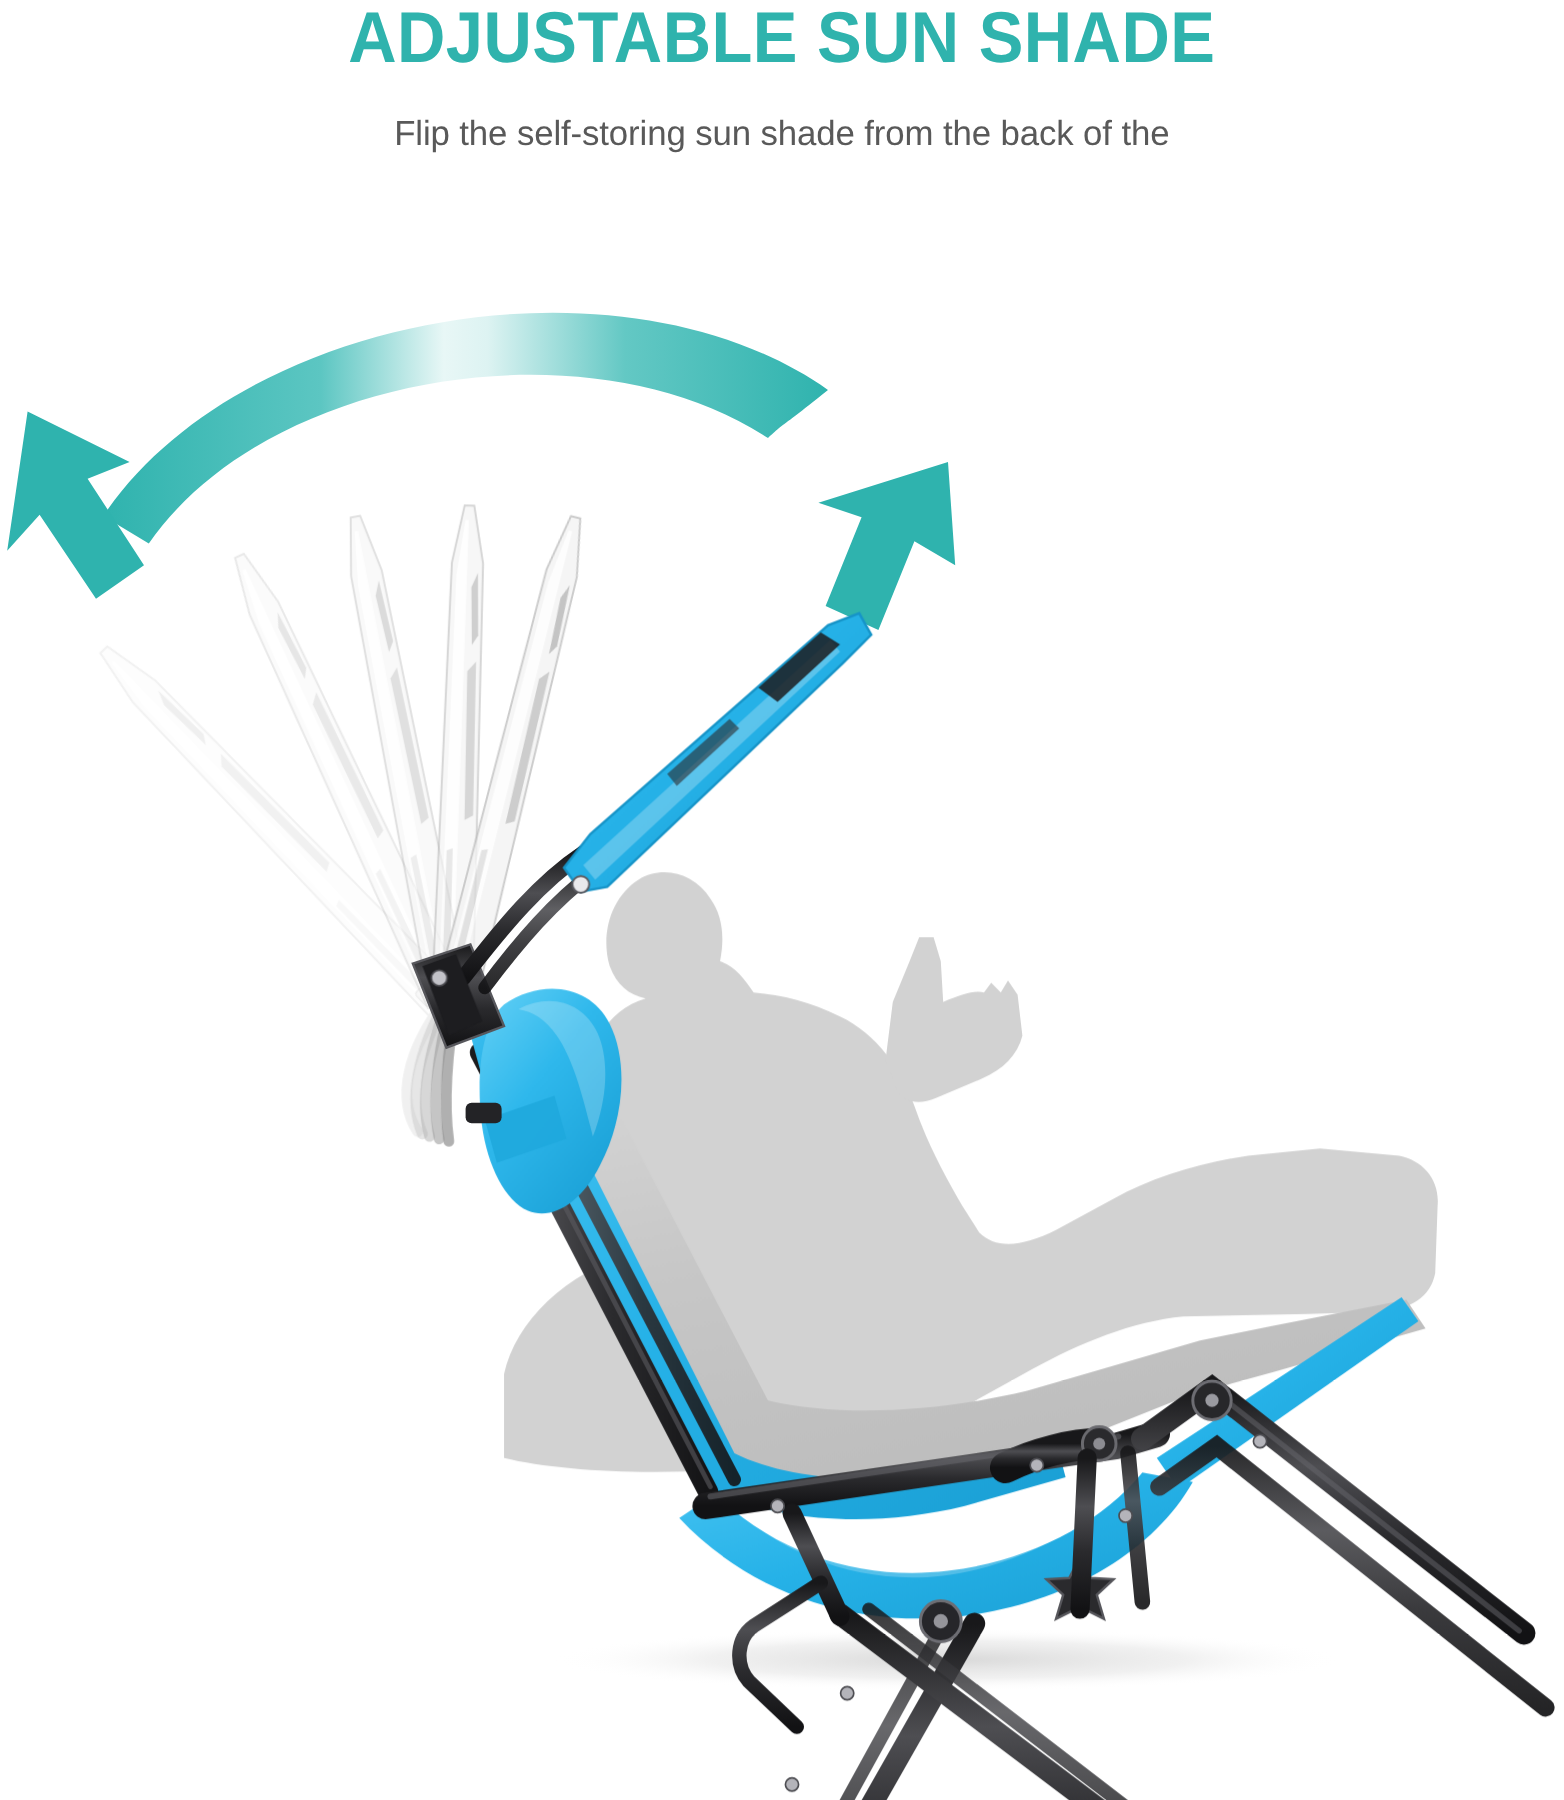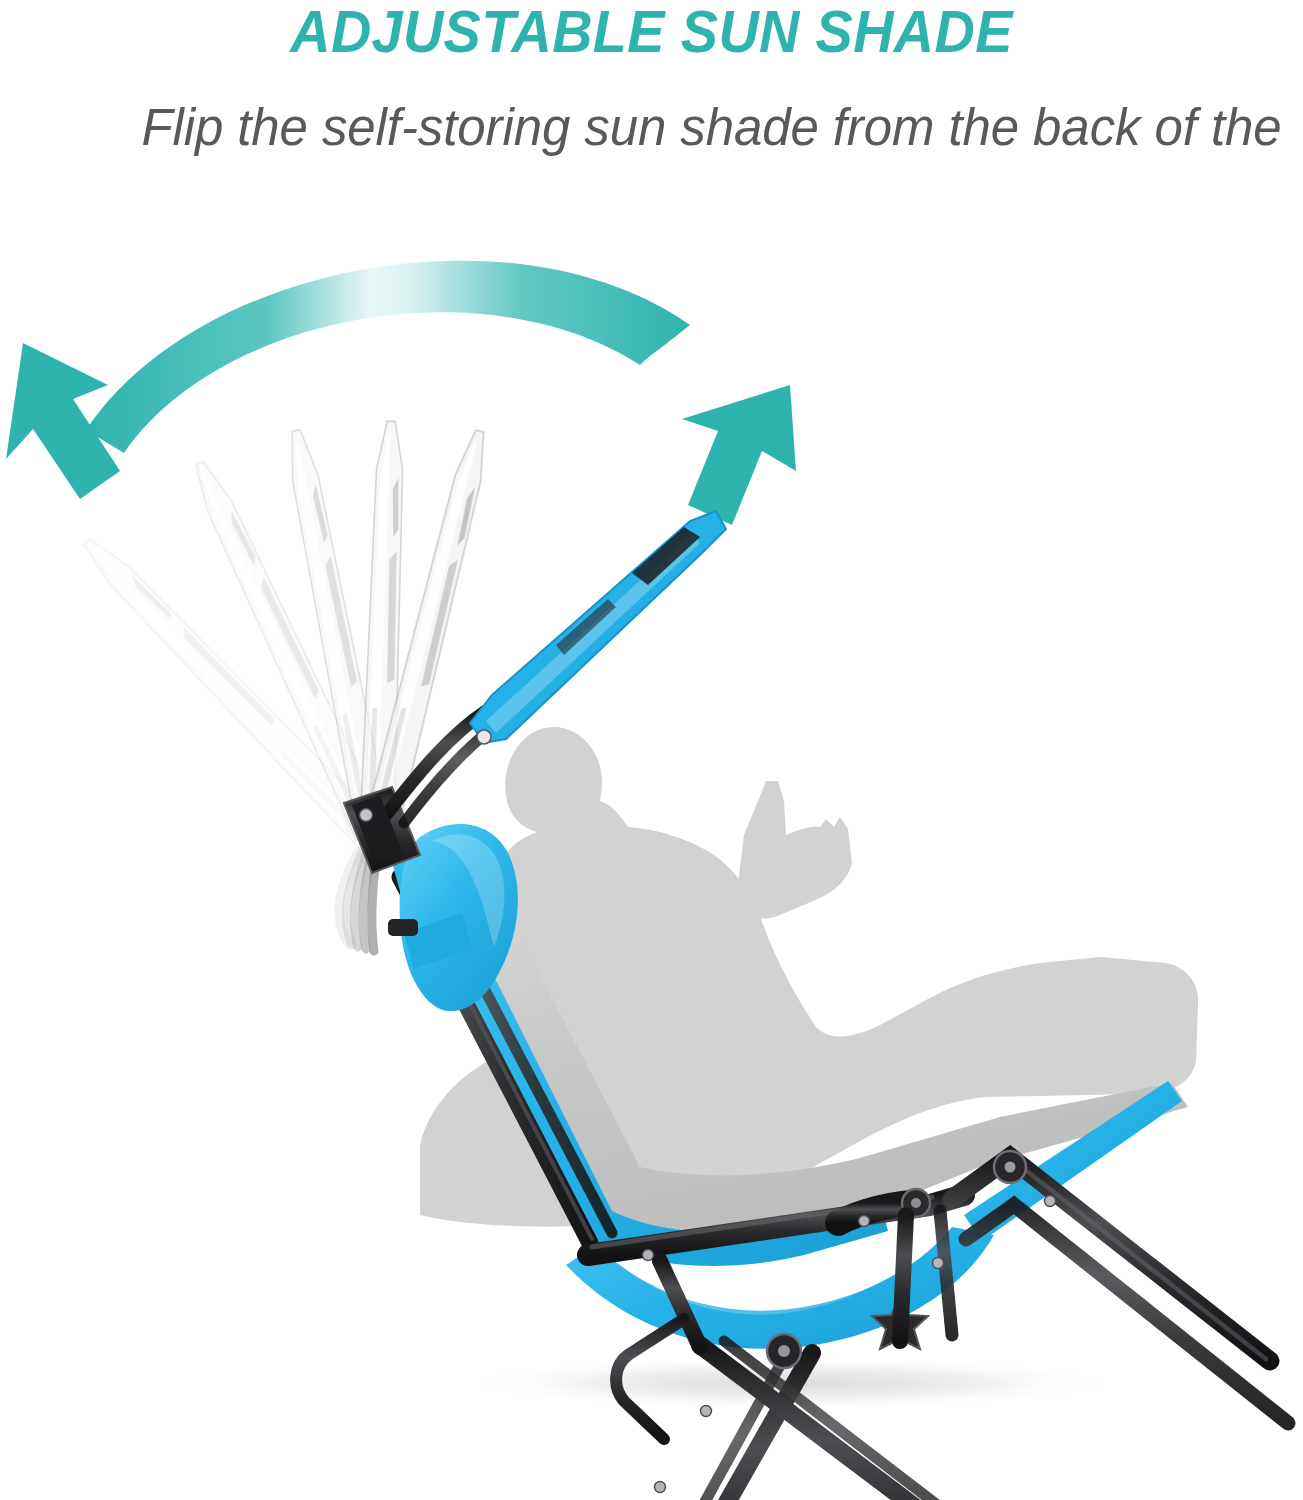--- a/index.html
+++ b/index.html
@@ -5,34 +5,34 @@
   * { margin:0; padding:0; box-sizing:border-box; }
   html,body{ background:#ffffff; }
   body{
     width:1303px; height:1500px;
     font-family:"Liberation Sans", sans-serif;
     position:relative; overflow:hidden;
   }
   #stage{ position:absolute; inset:0; background:#fff; }
 
   
-  .header{ position:absolute; left:0; top:0; width:1303px; height:215px;font-style:italic; }
+  .header{ position:absolute; left:0; top:0; width:1303px; height:215px; }
   .title{
     position:absolute; left:0; top:-2px; width:1303px;
     text-align:center;
     font-size:60px; font-weight:700; letter-spacing:0.4px;
     color:#2fb3ad;
     font-family:"Liberation Sans Narrow","Liberation Sans", sans-serif;
     transform:scaleX(0.93); transform-origin:50% 0;
     line-height:1.12;
   }
   .subtitle{
     position:absolute; left:50%; top:92px; transform:translateX(-50%);
-    width:1260px; text-align:right;
-    font-size:51px; font-weight:300; color:#595959;
+    width:1260px; text-align:center;
+    font-size:29px; font-weight:300; color:#595959;
     line-height:1.42; letter-spacing:-0.1px;
   }
   .subtitle span{ display:block; }
 
   
   .art{ position:absolute; left:0; top:215px; width:1303px; height:1285px; }
   .art svg{ display:block; width:100%; height:100%; }
   .sr{ position:absolute; width:1px; height:1px; overflow:hidden; clip:rect(0 0 0 0); }
 </style>
 </head>

